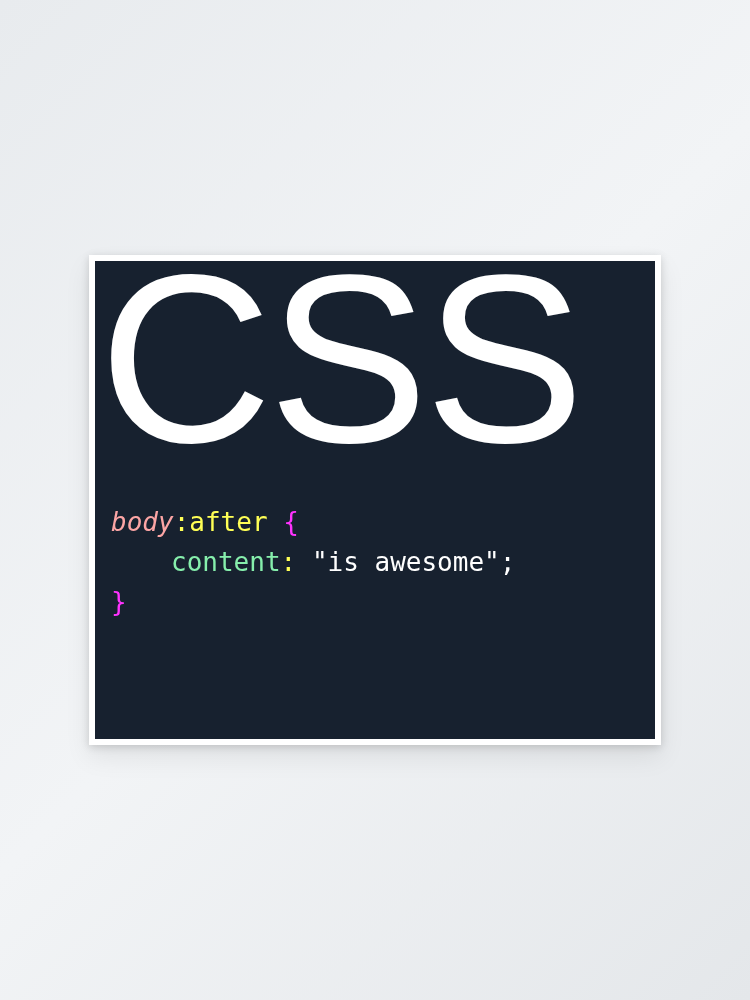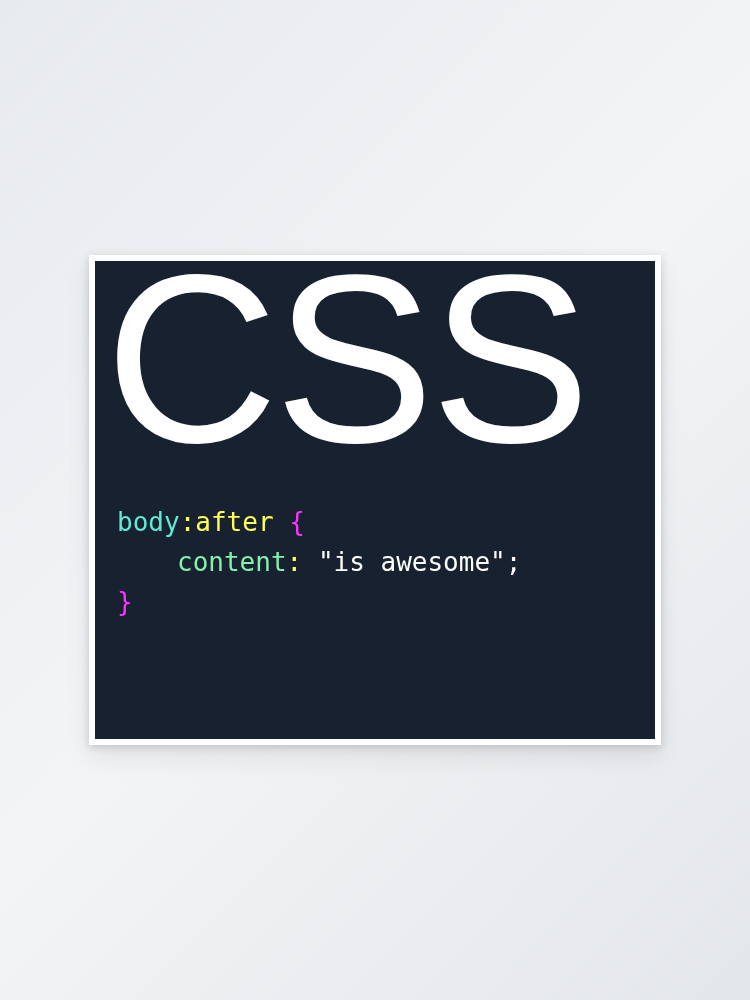--- a/index.html
+++ b/index.html
@@ -20,41 +20,41 @@
       width: 572px;
       height: 490px;
       background: #ffffff;
       padding: 6px;
       box-shadow: 0 2px 8px rgba(0,0,0,0.15), 0 12px 24px rgba(0,0,0,0.08);
     }
     .poster {
       width: 100%;
       height: 100%;
       background: #17212f;
-      padding: 0 28px 28px 22px;
+      padding: 0 28px 28px 16px;
       display: flex;
       flex-direction: column;
     }
     .title {
       color: #ffffff;
       font-size: 240px;
       font-weight: 400;
       line-height: 0.92;
       letter-spacing: -4px;
       margin-top: -12px;
       margin-left: -12px;
       margin-bottom: 32px;
     }
     .code {
       font-family: "Consolas", "Menlo", "Monaco", monospace;
       font-size: 26px;
       line-height: 1.55;
       white-space: pre;
     }
-    .selector { color: #5eead4; }
+    .selector { color: #fca5a5; font-style: italic; }
     .pseudo { color: #ffff55; }
     .brace { color: #ff33ff; }
     .property { color: #86efac; }
     .colon { color: #ffff55; }
     .value { color: #ffffff; }
     .semicolon { color: #ffffff; }
     .indent { display: inline-block; width: 60px; }
   </style>
 </head>
 <body>

